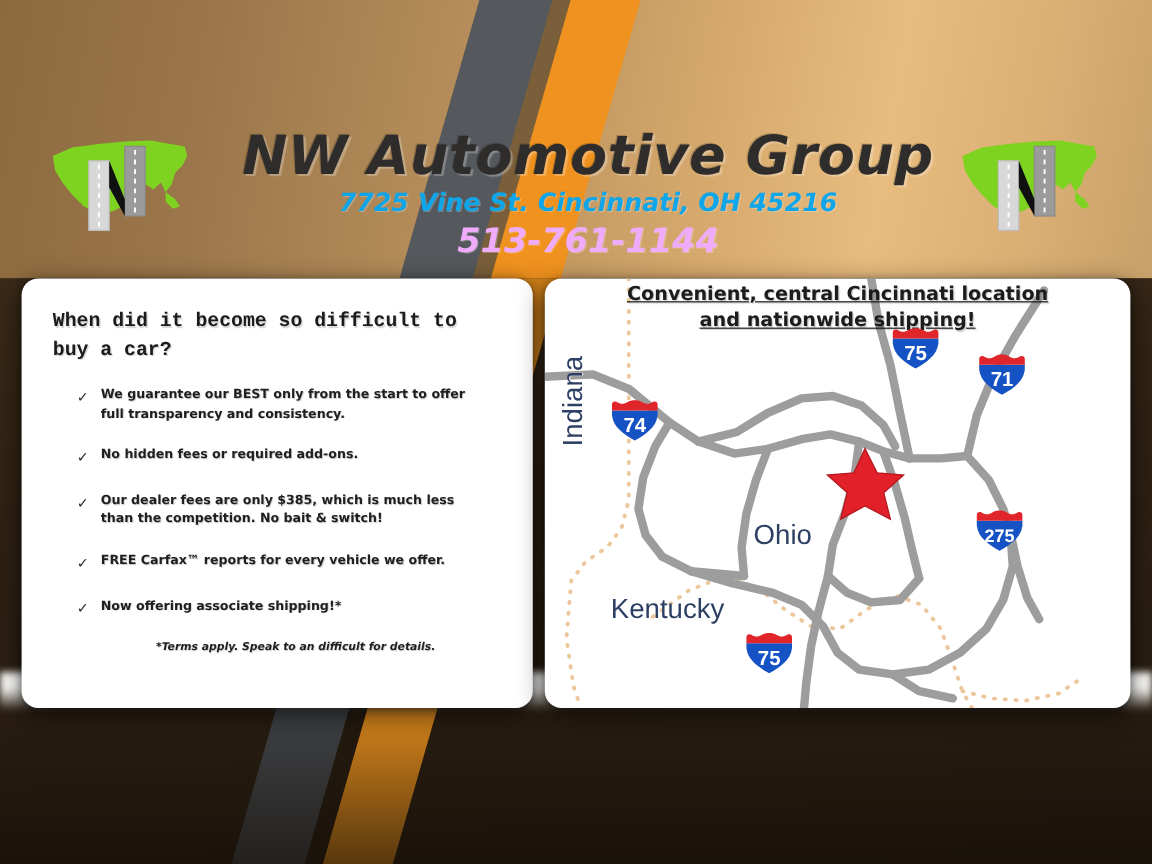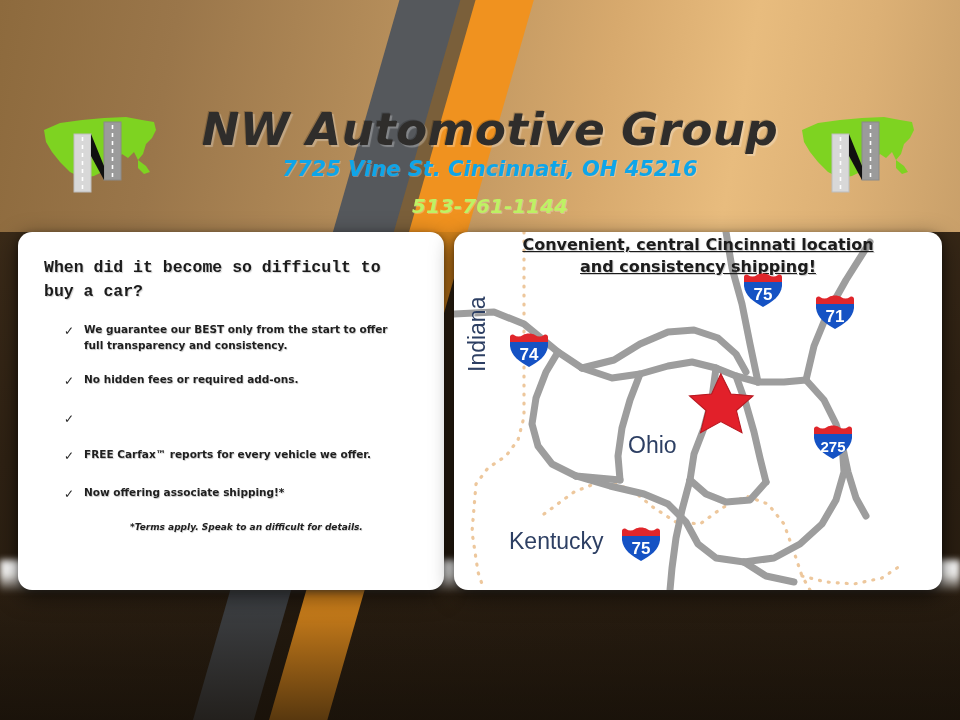--- a/index.html
+++ b/index.html
@@ -86,26 +86,26 @@
   .brand-address {
     margin-top: 4px;
     font-family: "DejaVu Sans", sans-serif;
     font-size: 21px;
     font-weight: bold;
     font-style: italic;
     color: #0ea5e9;
     text-shadow: 1px 1px 0 rgba(255,255,255,0.25);
   }
   .brand-phone {
-    margin-top: 13px;
-    font-family: "DejaVu Sans", sans-serif;
-    font-size: 20px;
+    margin-top: 3px;
+    font-family: "DejaVu Sans", sans-serif;
+    font-size: 28px;
     font-weight: bold;
     font-style: italic;
-    color: #bef264;
+    color: #f0abfc;
     text-shadow: 1px 1px 0 rgba(255,255,255,0.25);
   }
 
   
   .panel {
     position: absolute;
     background: #ffffff;
     border-radius: 14px;
     box-shadow: 0 6px 22px rgba(0,0,0,0.55), 0 2px 6px rgba(0,0,0,0.4);
     z-index: 6;
@@ -192,21 +192,21 @@
     color: #2d3f63;
     z-index: 3;
     text-shadow: 0 1px 1px rgba(255,255,255,0.9);
   }
   .state-indiana {
     left: 10px; top: 140px;
     transform: rotate(-90deg);
     transform-origin: left top;
   }
   .state-ohio   { left: 174px; top: 200px; }
-  .state-kentucky { left: 55px; top: 262px; margin-top: 34px; }
+  .state-kentucky { left: 55px; top: 262px; }
 </style>
 </head>
 <body>
 
 <div id="stage">
 
   <div class="bg-top"></div>
   <div class="bg-bottom"></div>
 
   <div class="clip-top">
@@ -273,20 +273,21 @@
         <li class="bullet">
           <span class="bullet-check">✓</span>
           <span class="bullet-text">We guarantee our BEST only from the start to offer full transparency and consistency.</span>
         </li>
         <li class="bullet">
           <span class="bullet-check">✓</span>
           <span class="bullet-text">No hidden fees or required add-ons.</span>
         </li>
         <li class="bullet">
           <span class="bullet-check">✓</span>
+          <span class="bullet-text">Our dealer fees are only $385, which is much less than the competition. No bait &amp; switch!</span>
         </li>
         <li class="bullet">
           <span class="bullet-check">✓</span>
           <span class="bullet-text">FREE Carfax™ reports for every vehicle we offer.</span>
         </li>
         <li class="bullet">
           <span class="bullet-check">✓</span>
           <span class="bullet-text">Now offering associate shipping!*</span>
         </li>
       </ul>
@@ -374,17 +375,17 @@
         <text x="21" y="28" font-family="Liberation Sans, sans-serif" font-size="17" font-weight="bold" fill="#ffffff" text-anchor="middle">75</text>
       </svg>
 
       <div class="state-label state-indiana">Indiana</div>
       <div class="state-label state-ohio">Ohio</div>
       <div class="state-label state-kentucky">Kentucky</div>
     </div>
 
     <div class="rp-caption">
       <span>Convenient, central Cincinnati location</span>
-      <span>and consistency shipping!</span>
+      <span>and nationwide shipping!</span>
     </div>
   </div>
 
 </div>
 
 </body></html>

